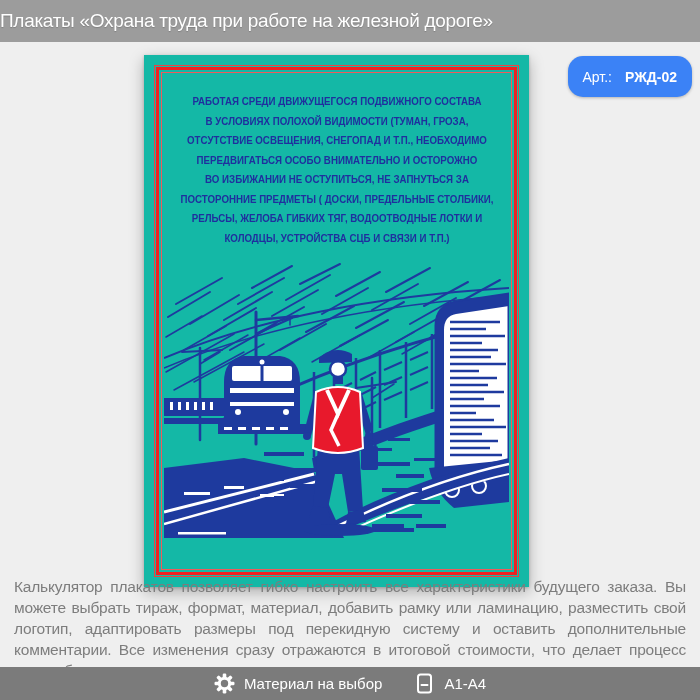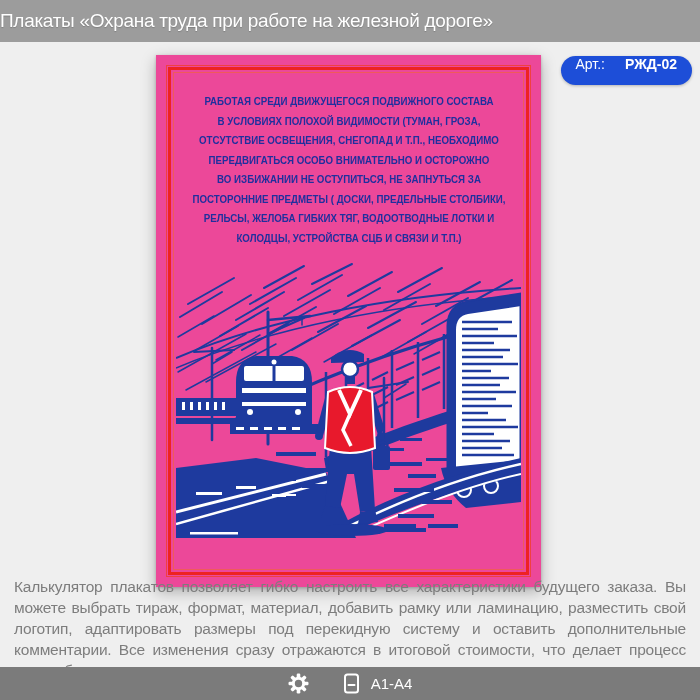--- a/index.html
+++ b/index.html
@@ -13,31 +13,31 @@
     position:absolute;top:0;left:0;right:0;height:42px;
     background:#9c9c9c;
     display:flex;align-items:center;
   }
   .header .title{
     color:#ffffff;font-size:19px;font-weight:400;letter-spacing:-0.3px;
     text-shadow:0 1px 1px rgba(0,0,0,0.18);
   }
   
   .badge{
-    position:absolute;top:56px;right:8px;height:29px;
-    background:#1d4ed8;border-radius:15px;
-    display:flex;align-items:flex-start;padding:0 15px;
+    position:absolute;top:56px;right:8px;height:41px;
+    background:#3b82f6;border-radius:15px;
+    display:flex;align-items:center;padding:0 15px;
     color:#fff;font-size:14px;
     box-shadow:0 1px 3px rgba(0,0,0,0.25);
   }
-  .badge .code{font-weight:bold;margin-left:20px;}
+  .badge .code{font-weight:bold;margin-left:13px;}
   
   .poster{
-    position:absolute;left:156px;top:55px;width:385px;height:532px;
-    background:#ec4899;
+    position:absolute;left:144px;top:55px;width:385px;height:532px;
+    background:#14b8a6;
     box-shadow:0 5px 14px rgba(0,0,0,0.28), 0 1px 3px rgba(0,0,0,0.2);
   }
   .frame{position:absolute;inset:10px;border:1px solid #f04040;}
   .frame::before{content:"";position:absolute;inset:1px;border:3px solid #ee2222;}
   .frame::after{content:"";position:absolute;inset:6px;border:1px solid #f05a5a;}
   .poster-content{position:absolute;inset:15px;overflow:hidden;}
   .poster-text{
     margin-top:22px;width:420px;margin-left:-32px;
     transform:scaleX(0.845);transform-origin:50% 0;
     font-weight:bold;font-size:11.5px;line-height:19.5px;
@@ -298,20 +298,21 @@
         <rect x="8.7" y="0.5" width="3.6" height="4.6" rx="1.2" transform="rotate(45,10.5,10.5)"></rect>
         <rect x="8.7" y="0.5" width="3.6" height="4.6" rx="1.2" transform="rotate(90,10.5,10.5)"></rect>
         <rect x="8.7" y="0.5" width="3.6" height="4.6" rx="1.2" transform="rotate(135,10.5,10.5)"></rect>
         <rect x="8.7" y="0.5" width="3.6" height="4.6" rx="1.2" transform="rotate(180,10.5,10.5)"></rect>
         <rect x="8.7" y="0.5" width="3.6" height="4.6" rx="1.2" transform="rotate(225,10.5,10.5)"></rect>
         <rect x="8.7" y="0.5" width="3.6" height="4.6" rx="1.2" transform="rotate(270,10.5,10.5)"></rect>
         <rect x="8.7" y="0.5" width="3.6" height="4.6" rx="1.2" transform="rotate(315,10.5,10.5)"></rect>
       </g>
       <circle cx="10.5" cy="10.5" r="5.2" fill="none" stroke="#ffffff" stroke-width="3"></circle>
     </svg>
+    <span>Материал на выбор</span>
   </div>
   <div class="footer-item">
     <svg width="21" height="21" viewBox="0 0 21 21">
       <rect x="4" y="1.5" width="13" height="18" rx="2.5" fill="none" stroke="#ffffff" stroke-width="2"></rect>
       <line x1="7.5" y1="12" x2="13.5" y2="12" stroke="#ffffff" stroke-width="2" stroke-linecap="round"></line>
     </svg>
     <span>А1-А4</span>
   </div>
 </div>
 

